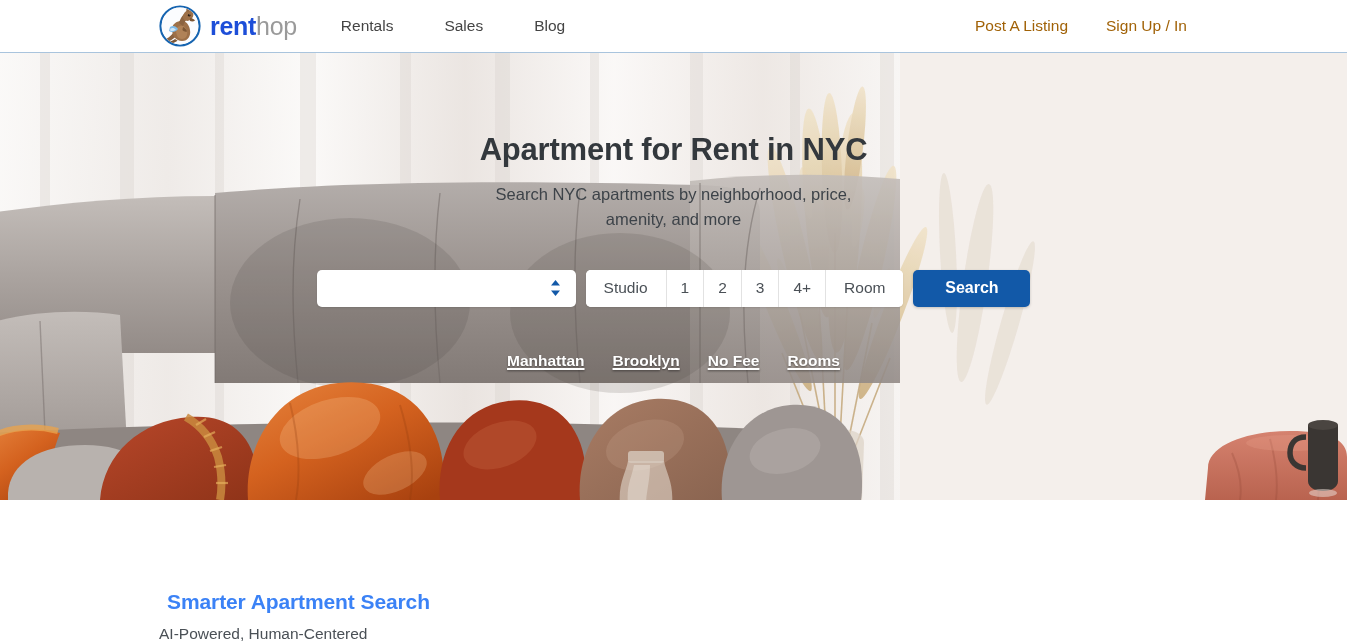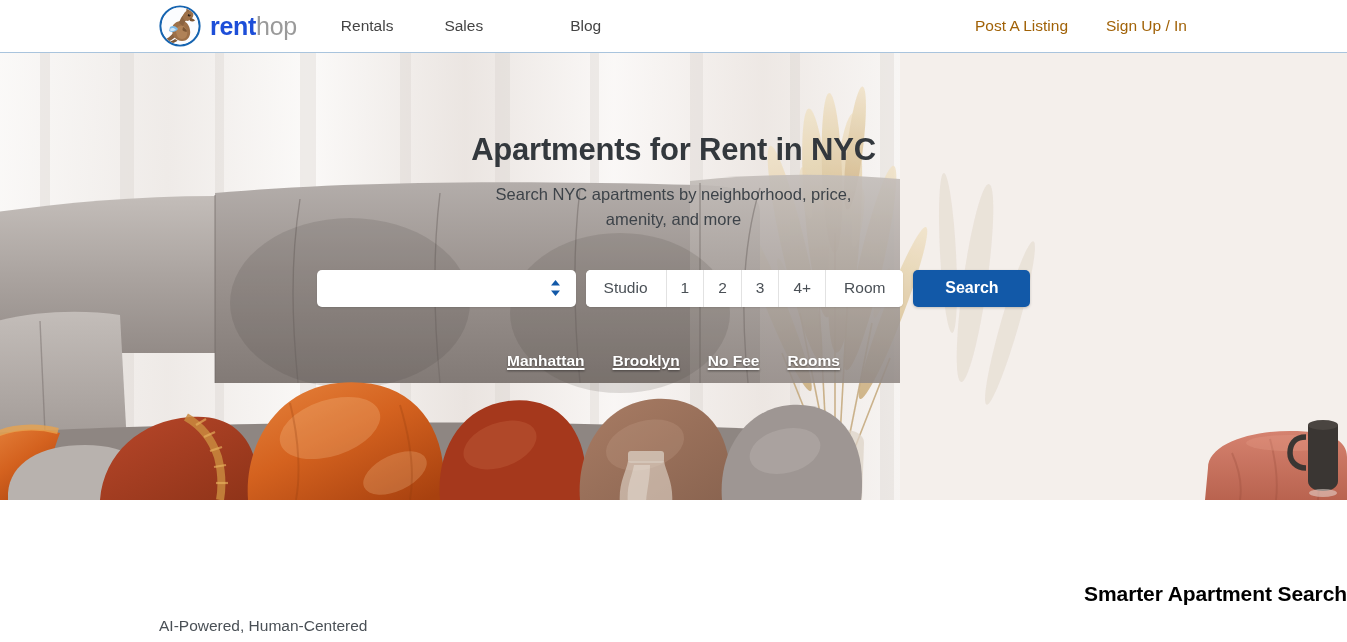--- a/index.html
+++ b/index.html
@@ -57,21 +57,21 @@
   }
   .main-nav a {
     color: #444444;
     font-size: 15.5px;
     text-decoration: none;
     padding: 4px 0;
     margin-right: 34px;
     cursor: pointer;
     white-space: nowrap;
   }
-  .main-nav a:last-child { margin-right: 0; margin-left: 36px; }
+  .main-nav a:last-child { margin-right: 0; }
 
   .header-right {
     margin-left: auto;
     margin-right: 160px;
     display: flex;
     align-items: center;
   }
   .header-right a {
     color: #a16207;
     font-size: 15.5px;
@@ -217,26 +217,25 @@
     text-shadow: 0 1px 2px rgba(0,0,0,.45);
   }
 
   
   .below {
     background: #ffffff;
     padding-top: 82px;
     padding-left: 159px;
   }
   .below h2 {
-    margin: 0;
+    margin: 8px;
     font-size: 21px;
     font-weight: 700;
-    color: #000000;
+    color: #3b82f6;
     letter-spacing: -0.1px;
-    text-align: right;
   }
   .below p {
     margin: 11px 0 0 0;
     font-size: 15.5px;
     color: #4a5056;
   }
 </style>
 </head>
 <body>
 
@@ -497,21 +496,21 @@
     </g>
 
     <g opacity="0.88">
       <path d="M620 452 C618 430 626 420 628 408 L664 408 C666 420 674 430 672 452 Z" fill="#e6ded4" opacity="0.65"></path>
       <rect x="628" y="398" width="36" height="12" rx="3" fill="#ded5c9" opacity="0.8"></rect>
       <path d="M628 452 C626 432 632 424 634 412 L650 412 C650 428 646 440 646 452 Z" fill="#f4efe7" opacity="0.5"></path>
     </g>
   </svg>
 
   <div class="hero-content">
-    <h1 class="hero-title">Apartments for Rent in NYC</h1>
+    <h1 class="hero-title">Apartment for Rent in NYC</h1>
     <p class="hero-sub">Search NYC apartments by neighborhood, price, amenity, and more</p>
 
     <form class="search-bar">
 
       <div class="sb-select-wrap">
         <svg class="sb-caret" viewBox="0 0 13 18">
           <path d="M6.5 1 L11 6.5 L2 6.5 Z" fill="#1259a8"></path>
           <path d="M6.5 17 L11 11.5 L2 11.5 Z" fill="#1259a8"></path>
         </svg>
       </div>

